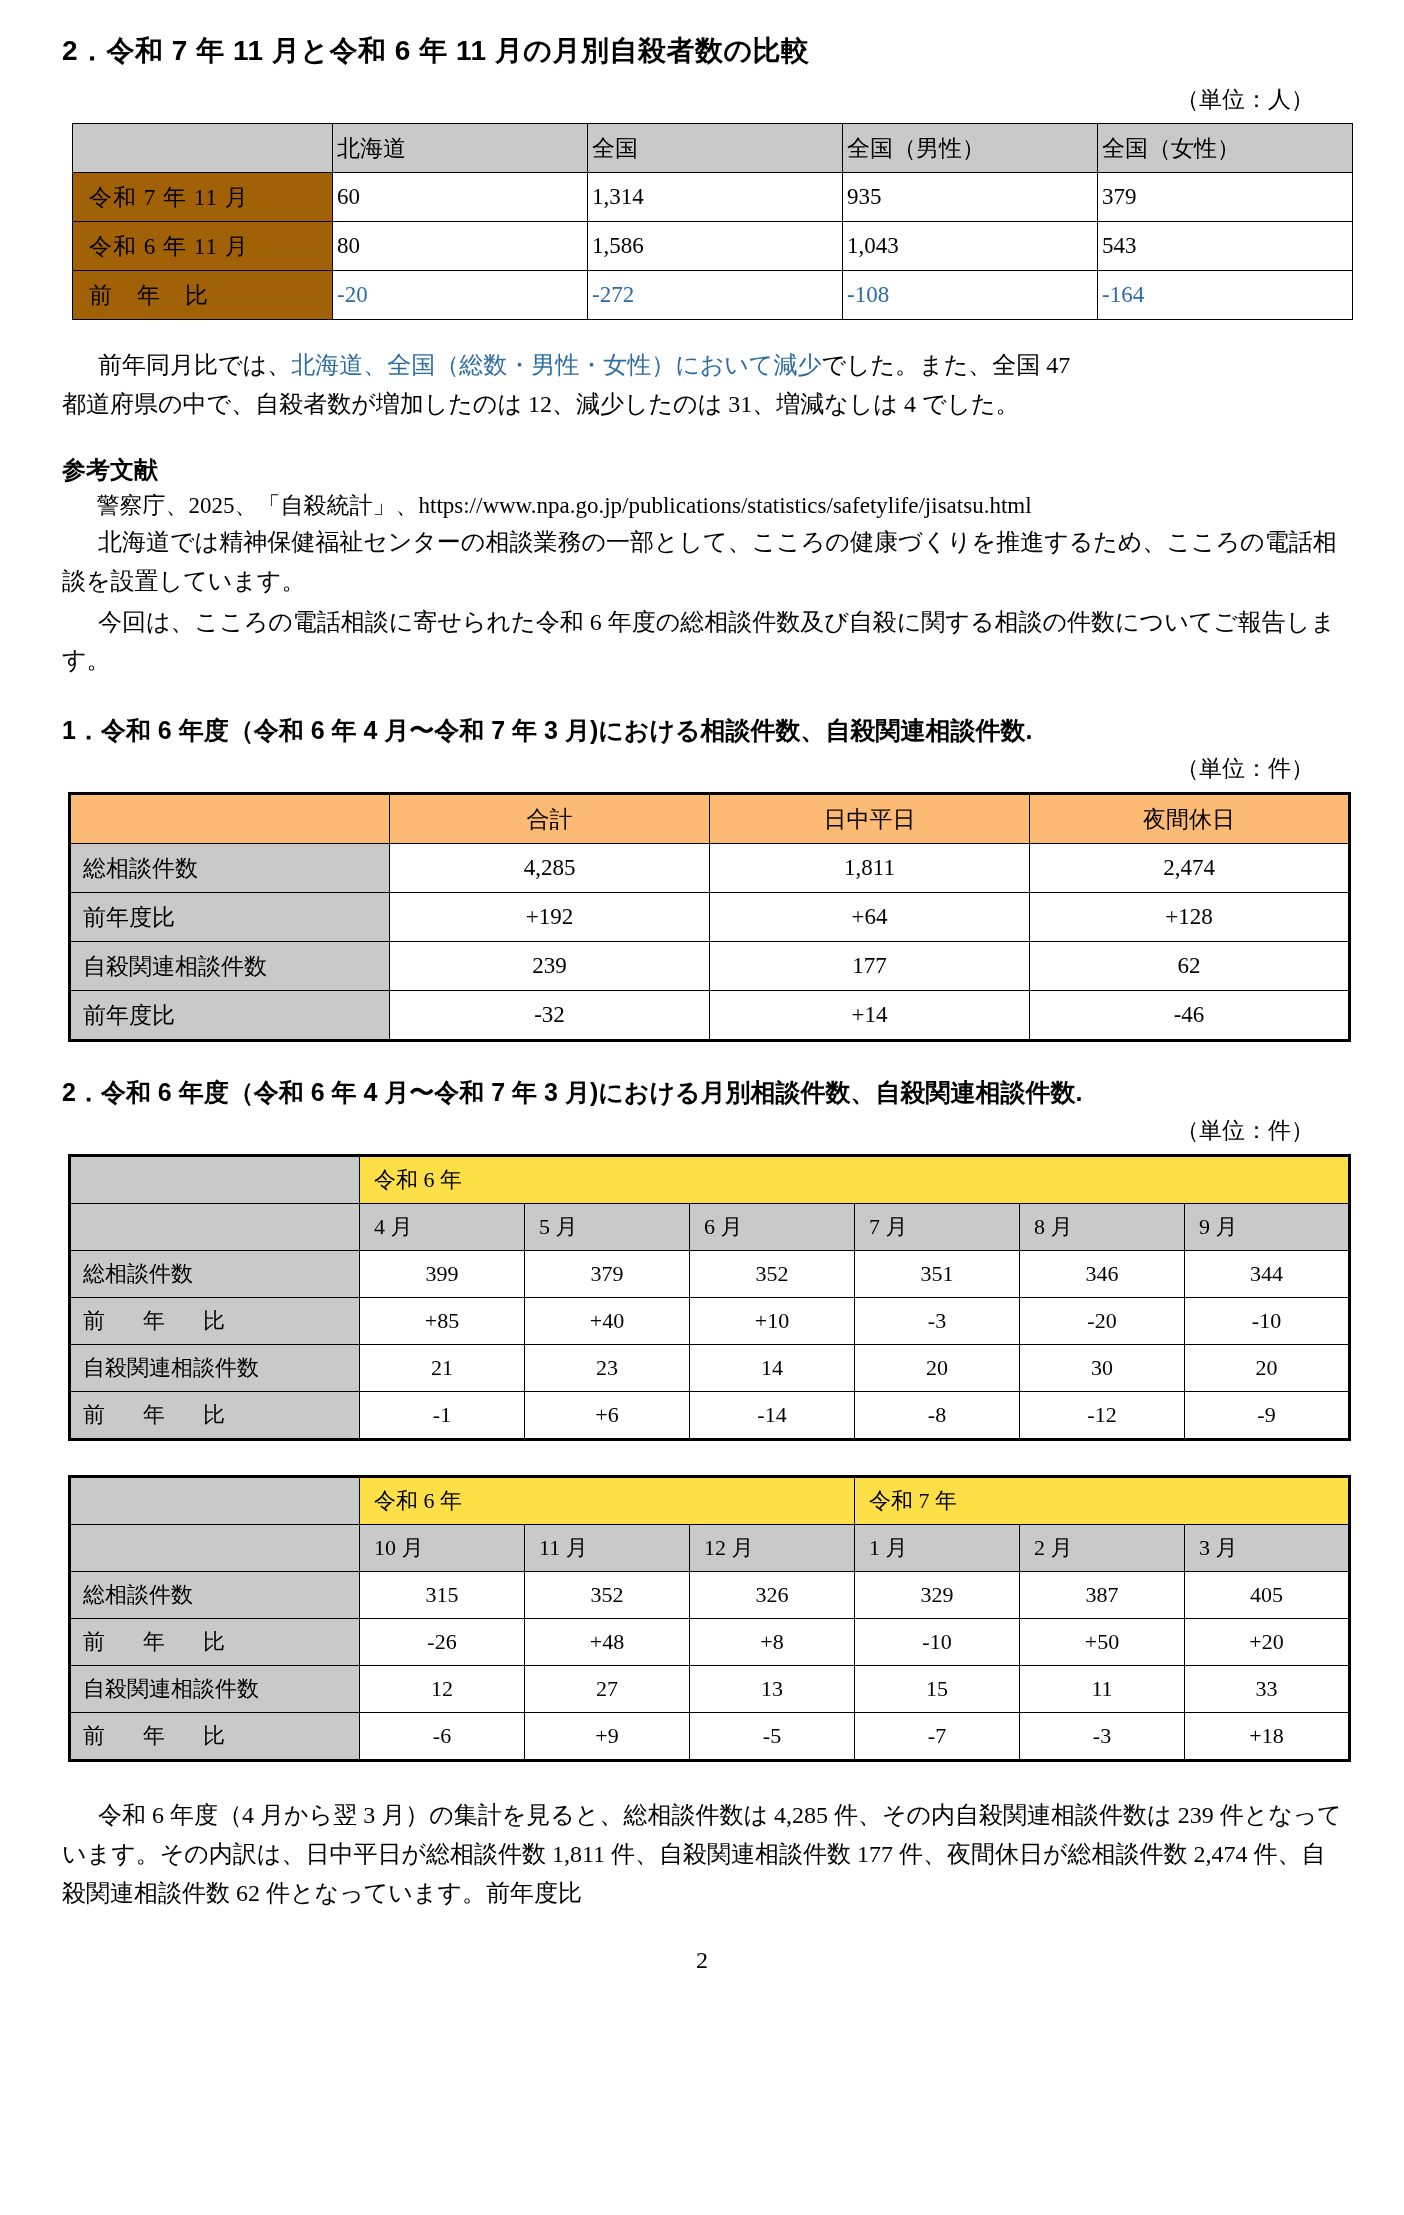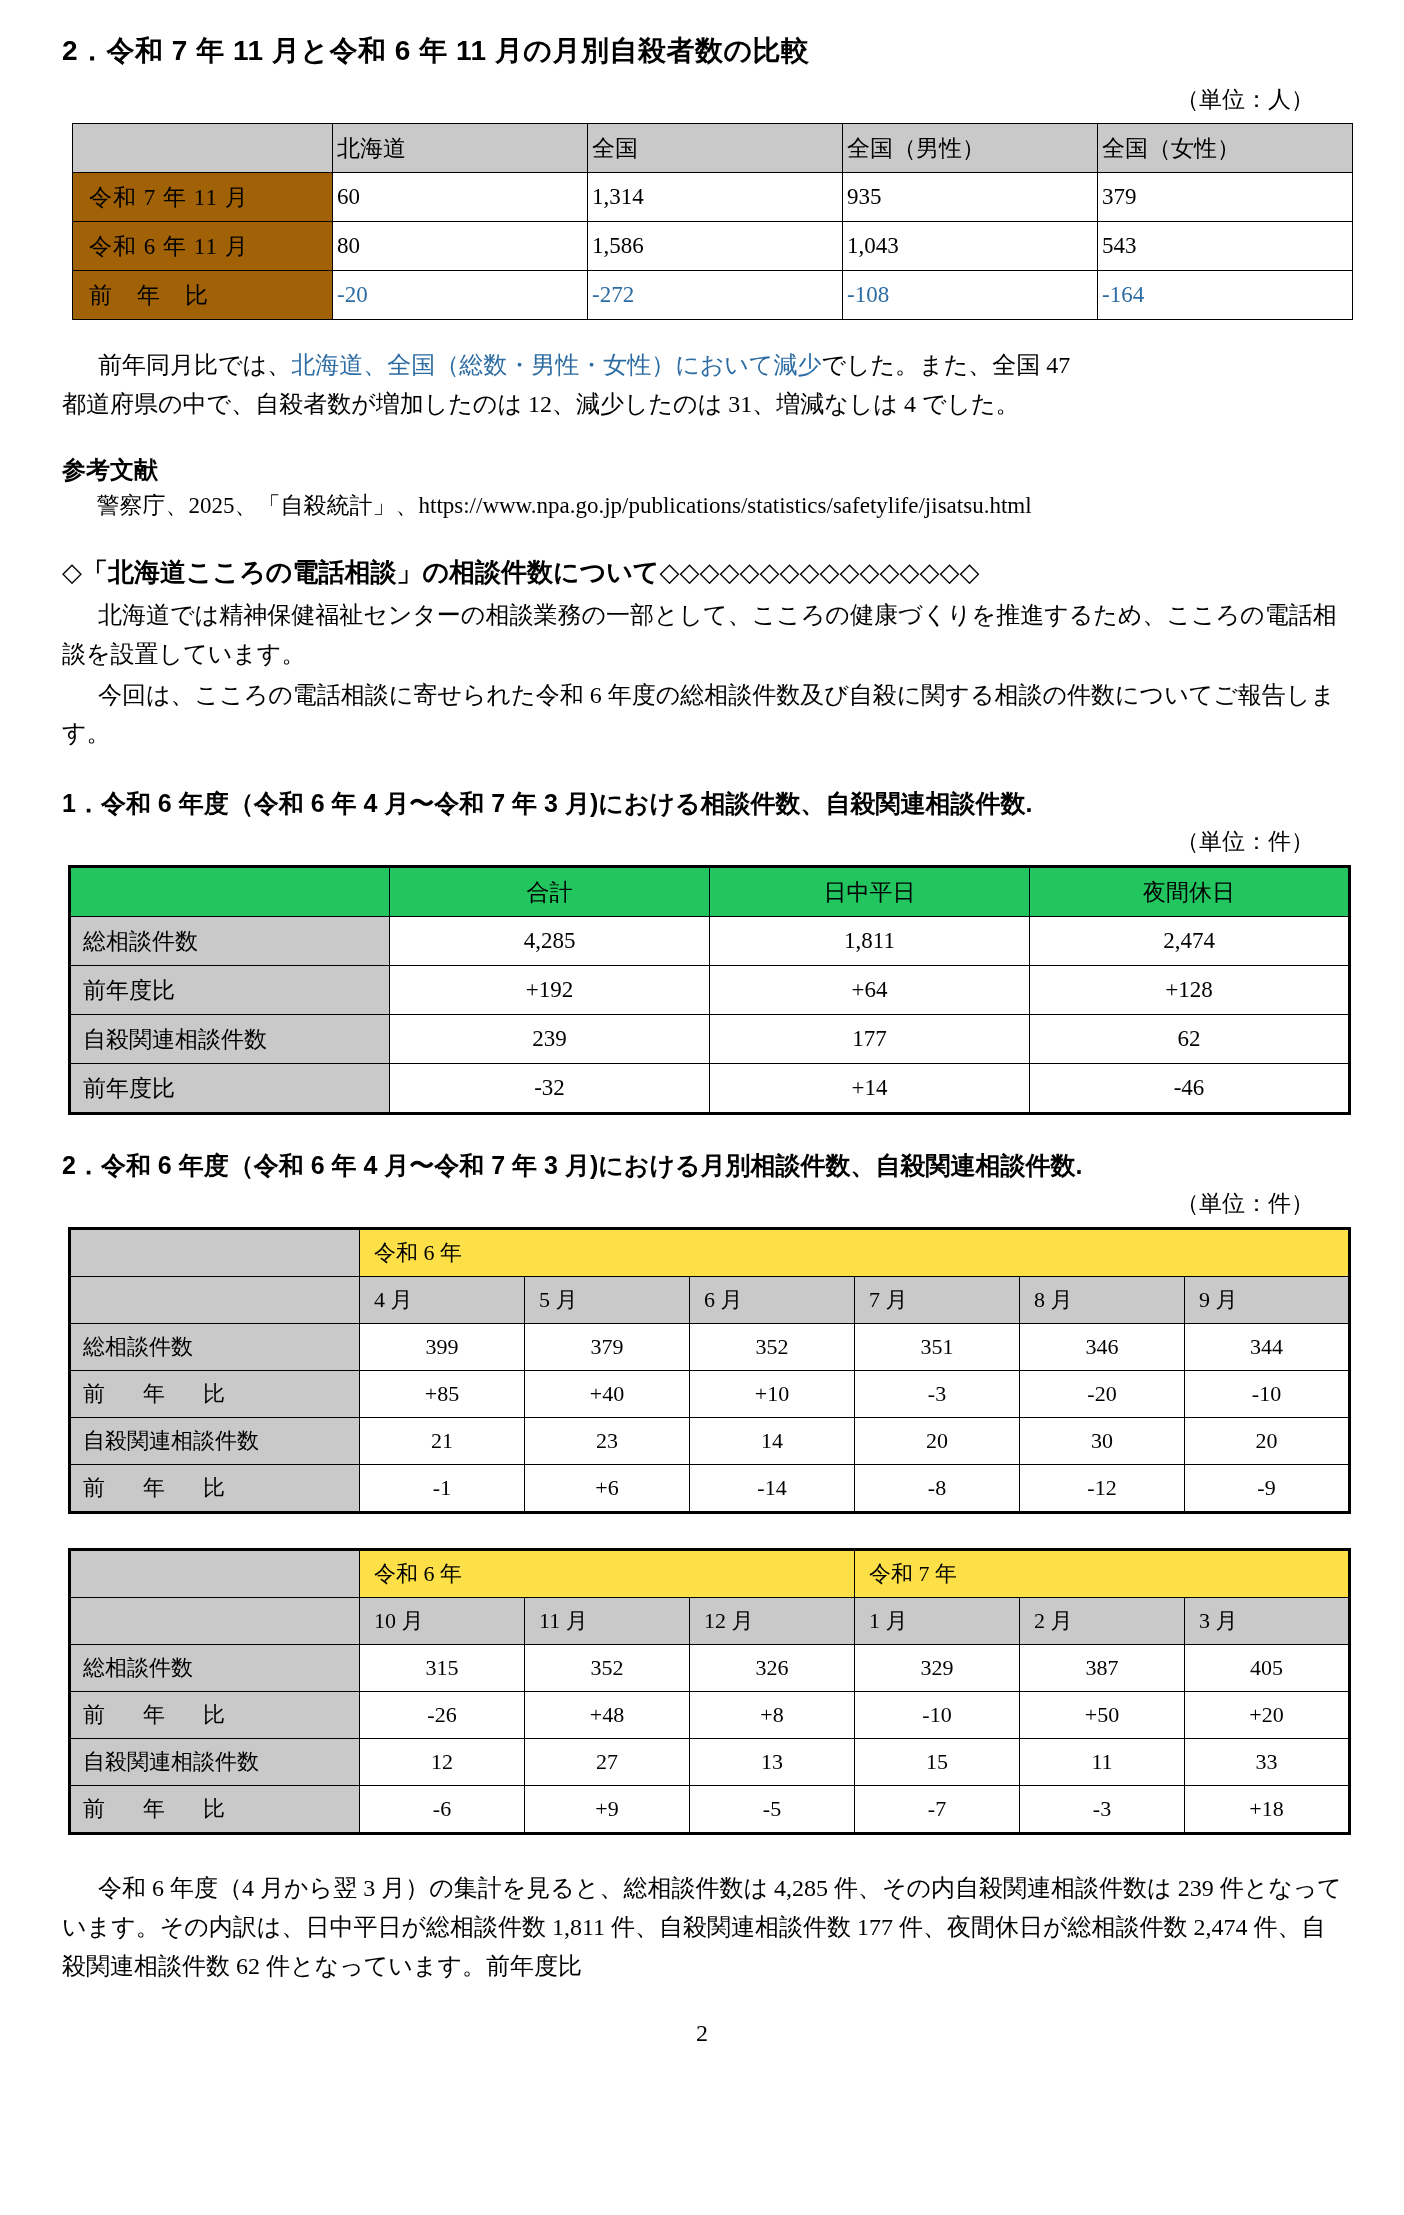--- a/index.html
+++ b/index.html
@@ -92,21 +92,21 @@
     margin:0 0 0 6px;
     border:3px solid #000;
   }
   .tbl2 td {
     border:1px solid #000;
     height:44px;
     font-size:23px;
     text-align:center;
     padding:2px 4px;
   }
-  .tbl2 .hdr { background:#22c55e; }
+  .tbl2 .hdr { background:#fdba74; }
   .tbl2 .rowhdr { background:#c9c9c9; text-align:left; padding-left:12px; }
   
   .tbl3 {
     width:1280px;
     table-layout:fixed;
     margin:0 0 0 6px;
     border:3px solid #000;
   }
   .tbl3 td {
     border:1px solid #000;
@@ -183,21 +183,20 @@
     </table>
 
   <p class="para">
     <span>前年同月比では、</span><span class="blue-t">北海道、全国（総数・男性・女性）において減少</span><span>でした。また、全国 47</span><br>
     <span style="margin-left:-1.5em; display:inline-block;">都道府県の中で、自殺者数が増加したのは 12、減少したのは 31、増減なしは 4 でした。</span>
   </p>
 
   <div class="section-label">参考文献</div>
   <div class="ref-line">警察庁、2025、「自殺統計」、https://www.npa.go.jp/publications/statistics/safetylife/jisatsu.html</div>
 
-  <div class="diamond-head">◇「北海道こころの電話相談」の相談件数について◇◇◇◇◇◇◇◇◇◇◇◇◇◇◇◇</div>
   <p class="para" style="margin-top:2px">北海道では精神保健福祉センターの相談業務の一部として、こころの健康づくりを推進するため、こころの電話相談を設置しています。</p>
   <p class="para" style="margin-top:2px">今回は、こころの電話相談に寄せられた令和 6 年度の総相談件数及び自殺に関する相談の件数についてご報告します。</p>
 
   <div class="sub-head">1．令和 6 年度（令和 6 年 4 月〜令和 7 年 3 月)における相談件数、自殺関連相談件数.</div>
   <div class="unit-line">（単位：件）</div>
 
   <table class="tbl2">
     <colgroup>
       <col style="width:320px">
         <col style="width:320px">

